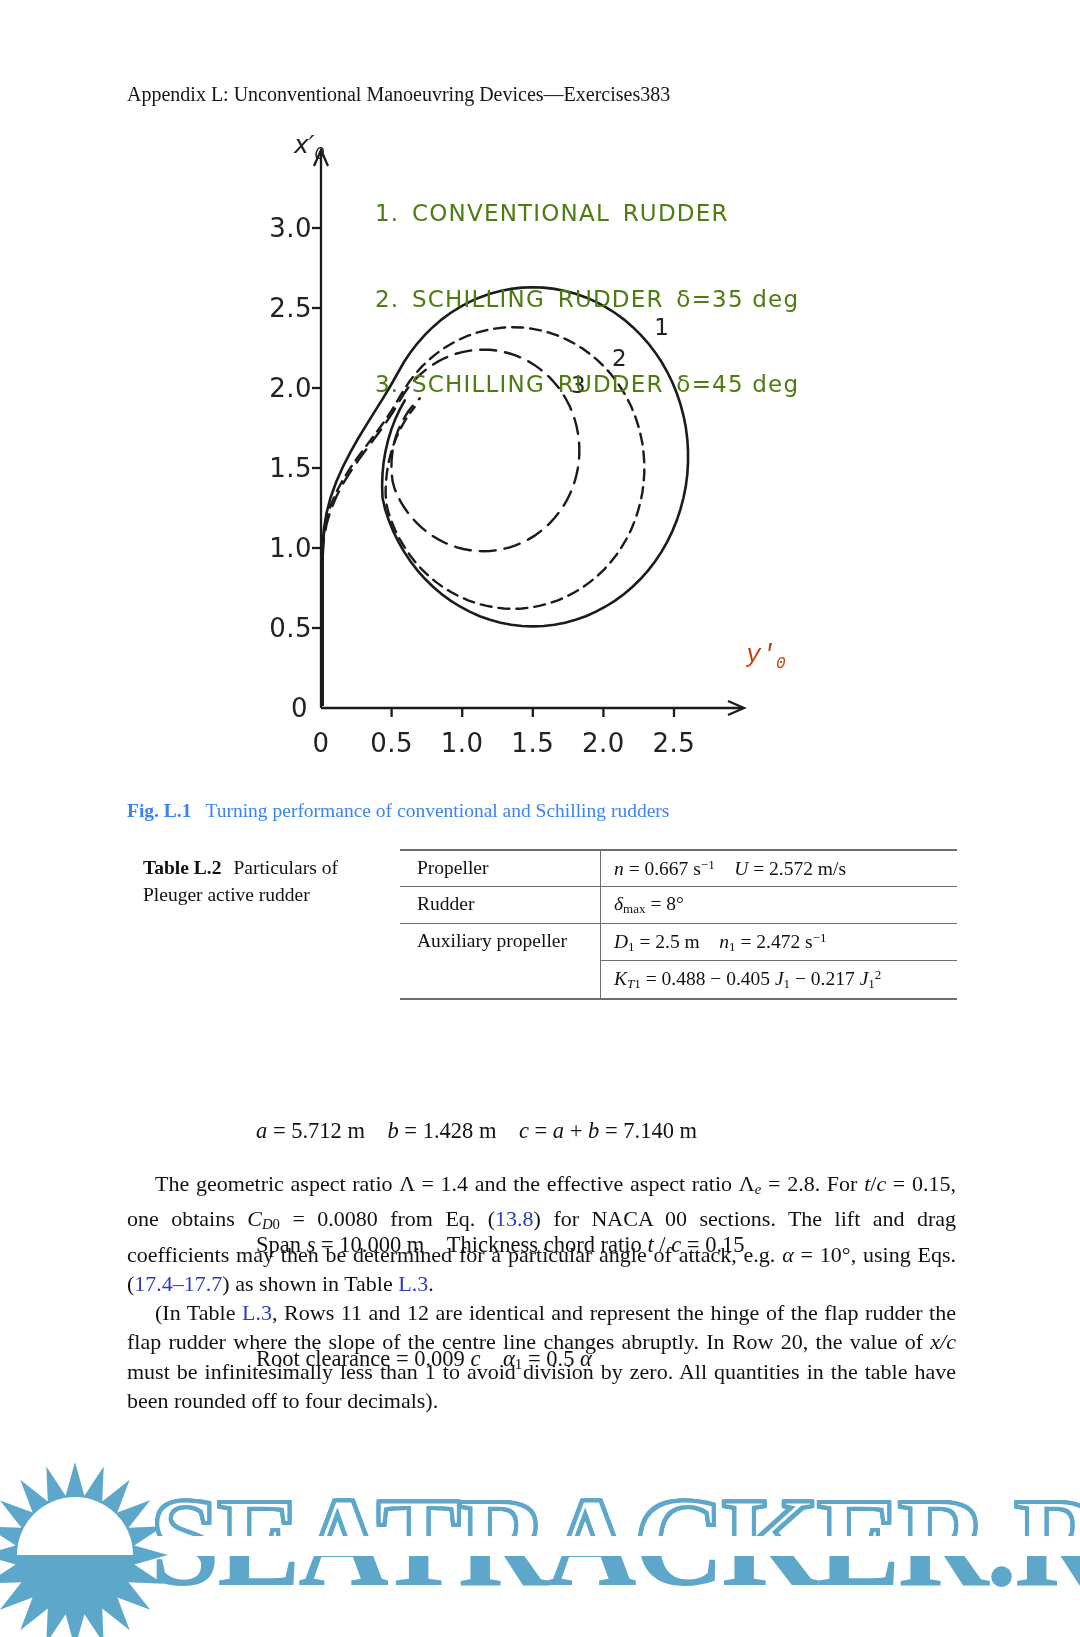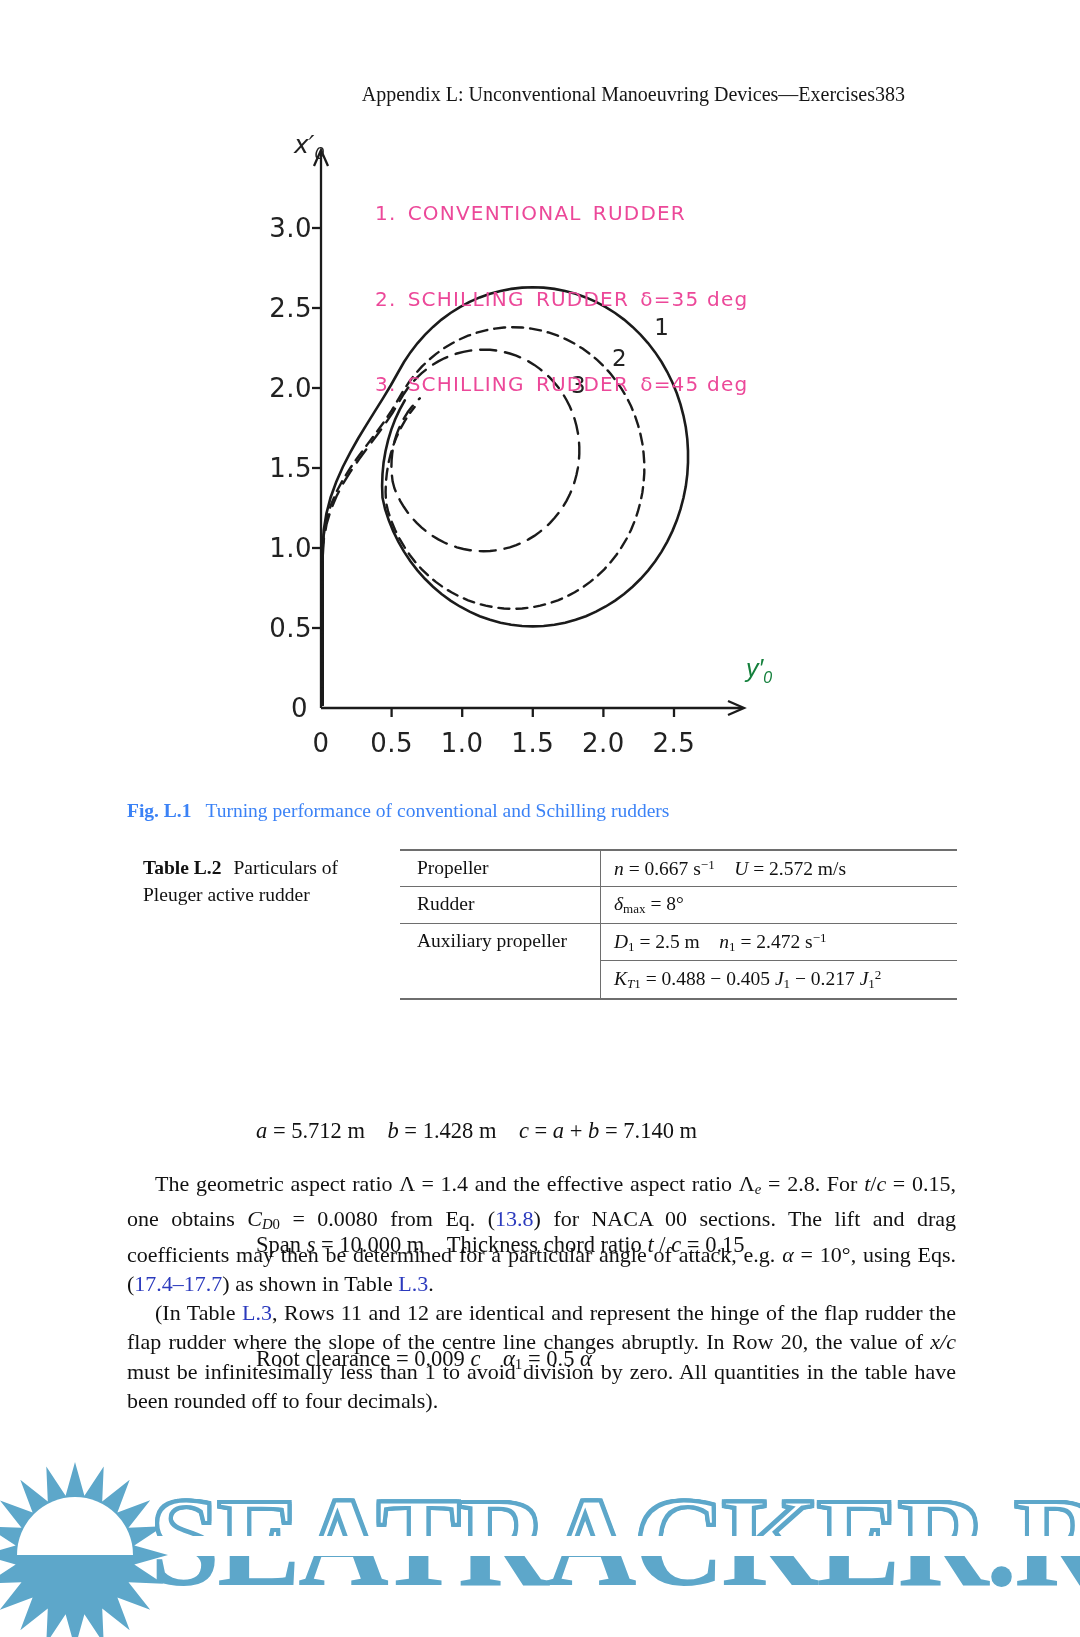--- a/index.html
+++ b/index.html
@@ -1,31 +1,31 @@
 <!DOCTYPE html>
 <html style="--wm: #5da7ca; --link: #2b3abd;"><head>
 <meta charset="utf-8">
 <style>
   html,body{margin:0;padding:0;background:#ffffff;}
   .page{position:relative;width:1080px;height:1637px;background:#fff;overflow:hidden;
         font-family:"Liberation Serif",serif;color:#111;}
 
   
   .hdr{position:absolute;left:127px;top:83px;width:778px;display:flex;
-       justify-content:flex-end;font-size:20px;color:#151515;}
+       justify-content:flex-start;font-size:20px;color:#151515;}
 
   
   .fig{position:absolute;left:128px;top:130px;width:680px;height:632px;}
   .fig svg{position:absolute;left:0;top:0;}
   .legend{position:absolute;left:247px;top:12px;font-family:"DejaVu Sans",sans-serif;
-          font-size:20px;letter-spacing:1.2px;color:#ec4899;line-height:28.5px;white-space:pre;}
+          font-size:23px;letter-spacing:1.2px;color:#4d7c0f;line-height:28.5px;white-space:pre;}
   .ylab{position:absolute;left:166px;top:0px;font-family:"DejaVu Sans",sans-serif;
         font-style:italic;font-size:25px;color:#222;text-align:right;}
-  .xlab{position:absolute;left:618px;top:524px;font-family:Liberation Sans, sans-serif;
-        font-style:italic;font-size:25px;color:#15803d;}
+  .xlab{position:absolute;left:618px;top:511px;font-family:Liberation Mono, monospace;
+        font-style:italic;font-size:25px;color:#c2410c;}
   .axsub{font-size:16px;vertical-align:-6px;}
   .ticklab{font-family:"DejaVu Sans",sans-serif;font-size:26px;fill:#222;letter-spacing:0.5px;}
   .curvelab{font-family:"DejaVu Sans",sans-serif;font-size:23px;fill:#222;
             paint-order:stroke;stroke:#fff;stroke-width:6px;}
   .ax{stroke:#1b1b1b;stroke-width:2.3;}
 
   .figcap{position:absolute;left:127px;top:800px;width:830px;font-size:19.5px;color:#3b82f6;}
   .figcap b{margin-right:14px;}
 
   

